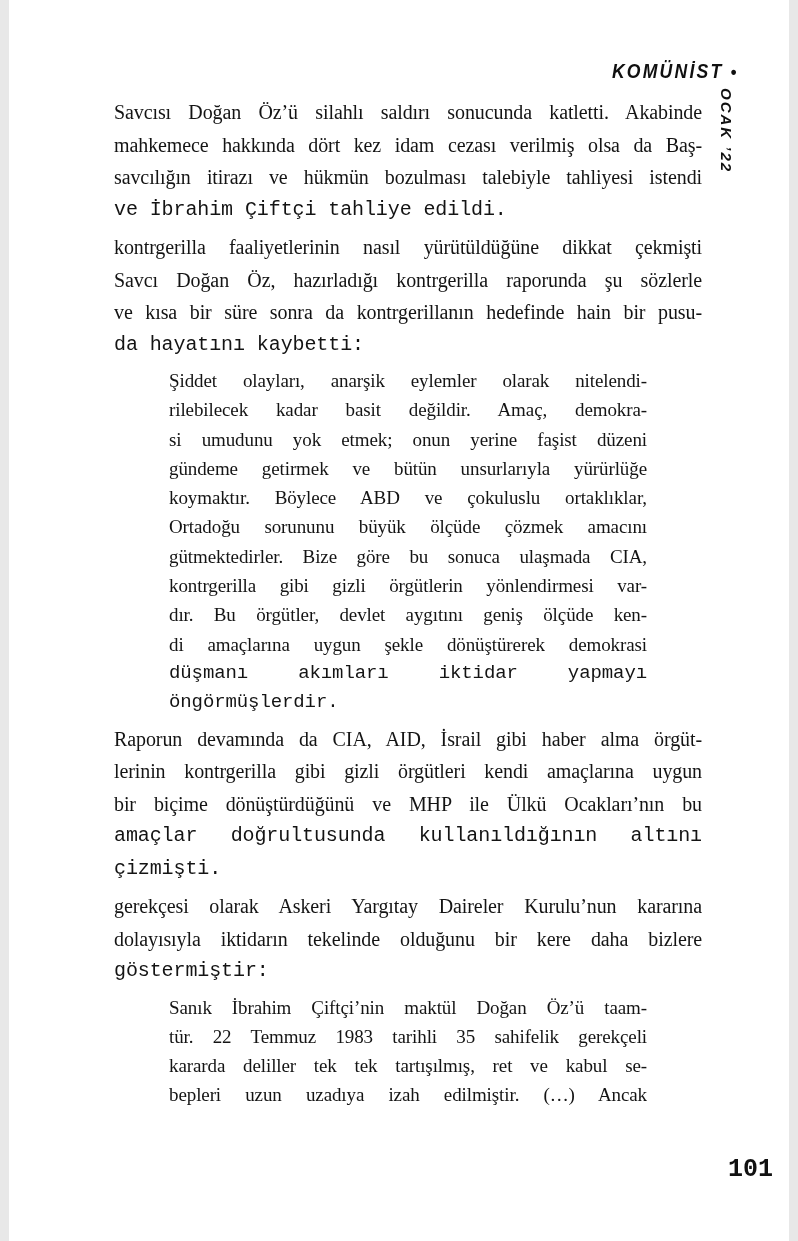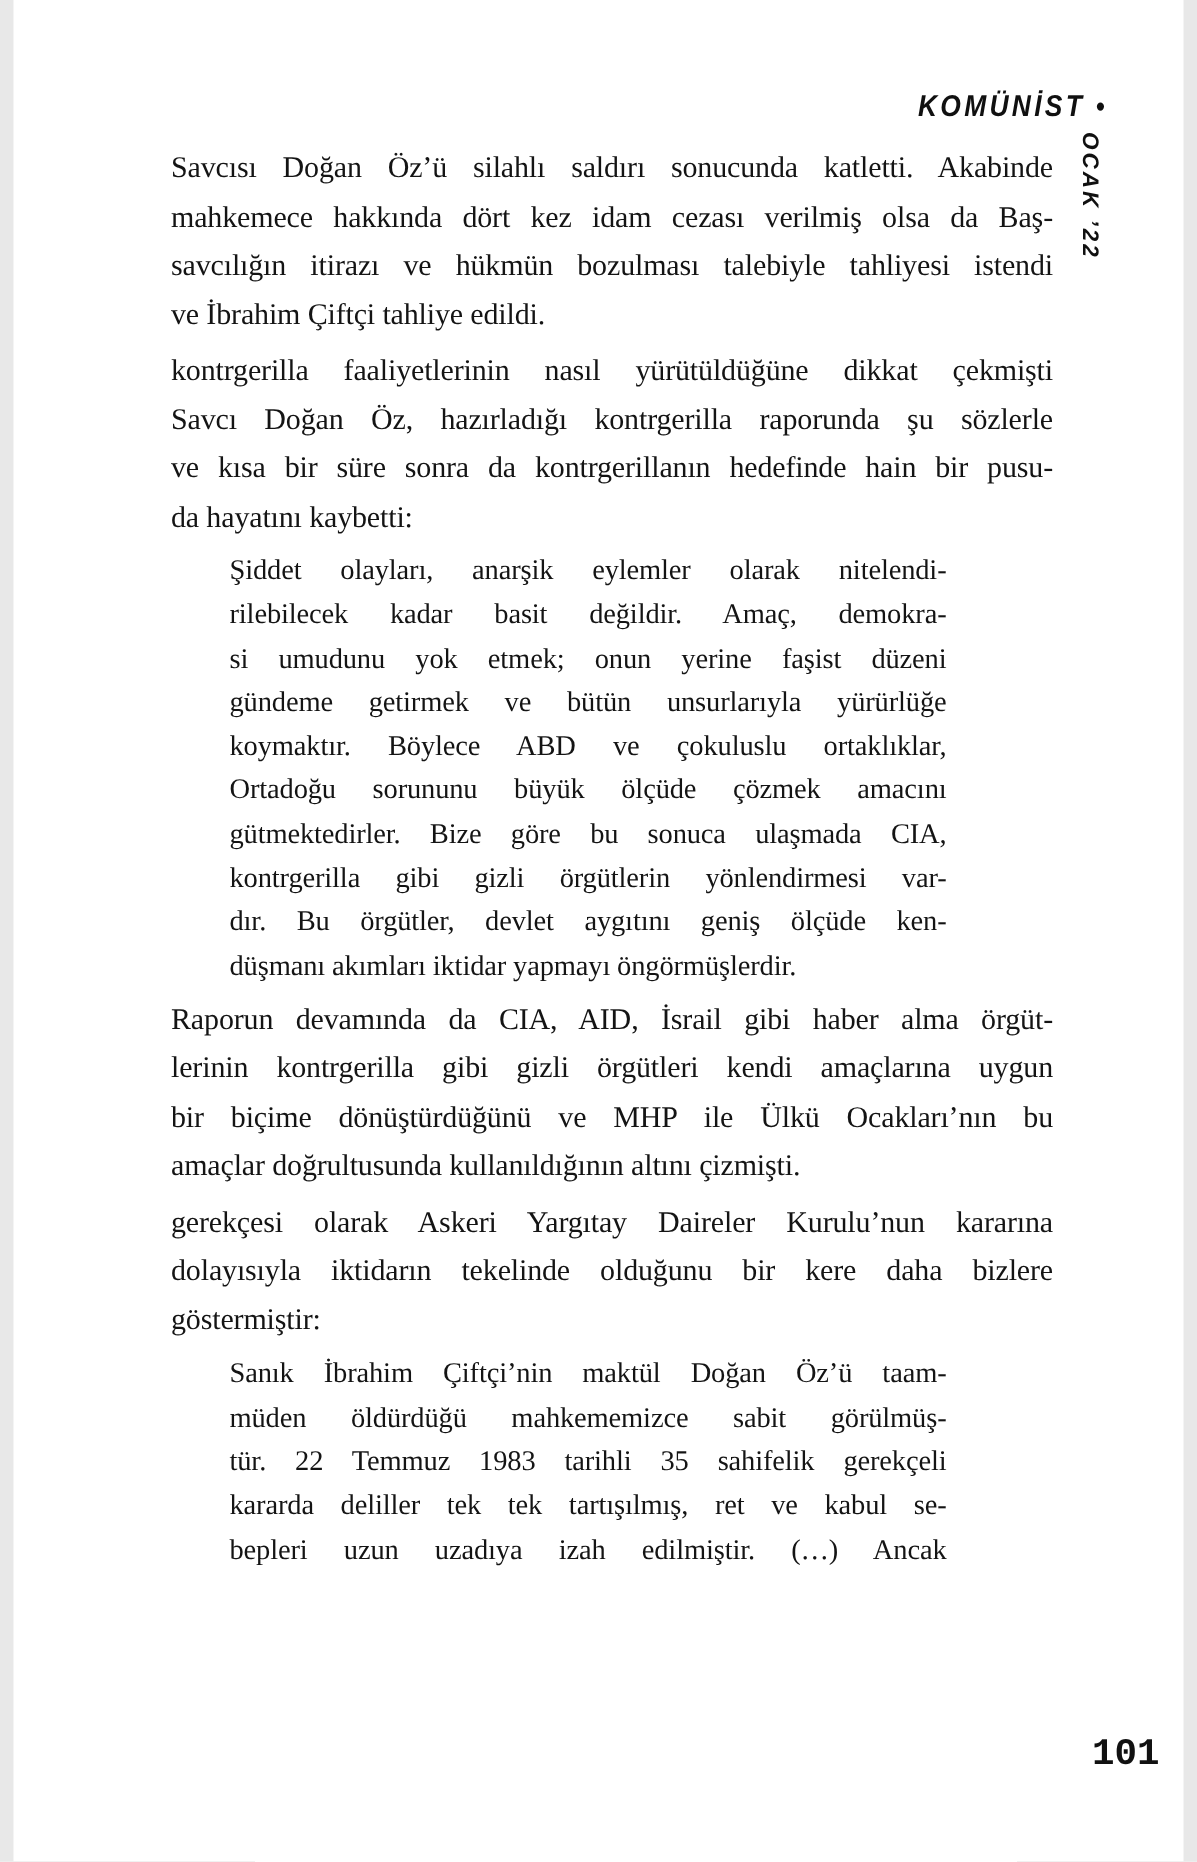--- a/index.html
+++ b/index.html
@@ -64,29 +64,30 @@
   .block { margin: 0 0 5px 0; }
   .block.paragraph {
     font-size: 20px;
     line-height: 32.5px;
     letter-spacing: -0.1px;
   }
   .block.quote {
     font-size: 19px;
     line-height: 29.3px;
     letter-spacing: -0.1px;
-    margin-left: 39px;
+    margin-left: 55px;
     width: 478px;
   }
   .line {
     text-align: justify;
     text-align-last: justify;
   }
   .line.flush {
     text-align-last: left;
+    font-family: Liberation Mono, monospace;
   }
 
   
   .page-number {
     position: absolute;
     left: 719px;
     top: 1155px;
     font-family: Liberation Mono, monospace;
     font-weight: 700;
     font-size: 25px;
@@ -120,36 +121,36 @@
       <div class="block quote">
         <div class="line">Şiddet olayları, anarşik eylemler olarak nitelendi-</div>
         <div class="line">rilebilecek kadar basit değildir. Amaç, demokra-</div>
         <div class="line">si umudunu yok etmek; onun yerine faşist düzeni</div>
         <div class="line">gündeme getirmek ve bütün unsurlarıyla yürürlüğe</div>
         <div class="line">koymaktır. Böylece ABD ve çokuluslu ortaklıklar,</div>
         <div class="line">Ortadoğu sorununu büyük ölçüde çözmek amacını</div>
         <div class="line">gütmektedirler. Bize göre bu sonuca ulaşmada CIA,</div>
         <div class="line">kontrgerilla gibi gizli örgütlerin yönlendirmesi var-</div>
         <div class="line">dır. Bu örgütler, devlet aygıtını geniş ölçüde ken-</div>
+        <div class="line">di amaçlarına uygun şekle dönüştürerek demokrasi</div>
         <div class="line flush">düşmanı akımları iktidar yapmayı öngörmüşlerdir.</div>
       </div>
       <div class="block paragraph">
         <div class="line">Raporun devamında da CIA, AID, İsrail gibi haber alma örgüt-</div>
         <div class="line">lerinin kontrgerilla gibi gizli örgütleri kendi amaçlarına uygun</div>
         <div class="line">bir biçime dönüştürdüğünü ve MHP ile Ülkü Ocakları’nın bu</div>
         <div class="line flush">amaçlar doğrultusunda kullanıldığının altını çizmişti.</div>
       </div>
       <div class="block paragraph">
         <div class="line">gerekçesi olarak Askeri Yargıtay Daireler Kurulu’nun kararına</div>
         <div class="line">dolayısıyla iktidarın tekelinde olduğunu bir kere daha bizlere</div>
         <div class="line flush">göstermiştir:</div>
       </div>
       <div class="block quote">
         <div class="line">Sanık İbrahim Çiftçi’nin maktül Doğan Öz’ü taam-</div>
-        <div class="line">müden öldürdüğü mahkememizce sabit görülmüş-</div>
         <div class="line">tür. 22 Temmuz 1983 tarihli 35 sahifelik gerekçeli</div>
         <div class="line">kararda deliller tek tek tartışılmış, ret ve kabul se-</div>
         <div class="line">bepleri uzun uzadıya izah edilmiştir. (…) Ancak</div>
       </div>
     </div>
 
   <div class="page-number">101</div>
 
 </div>
 

